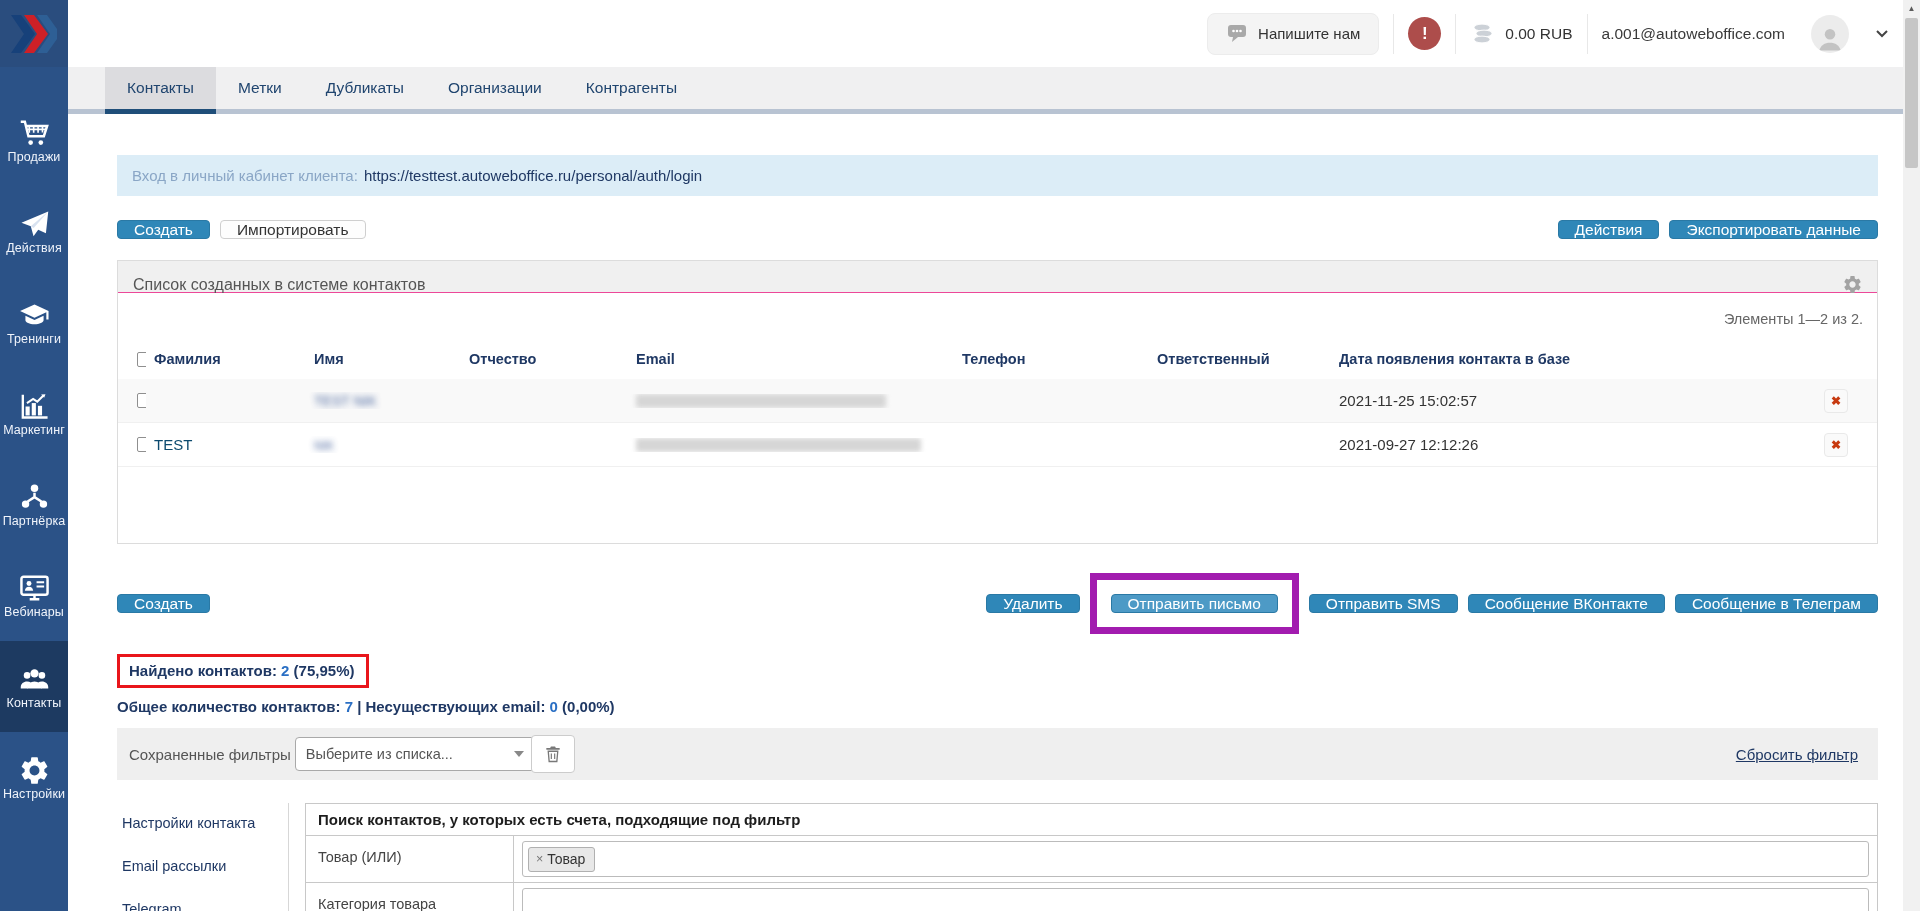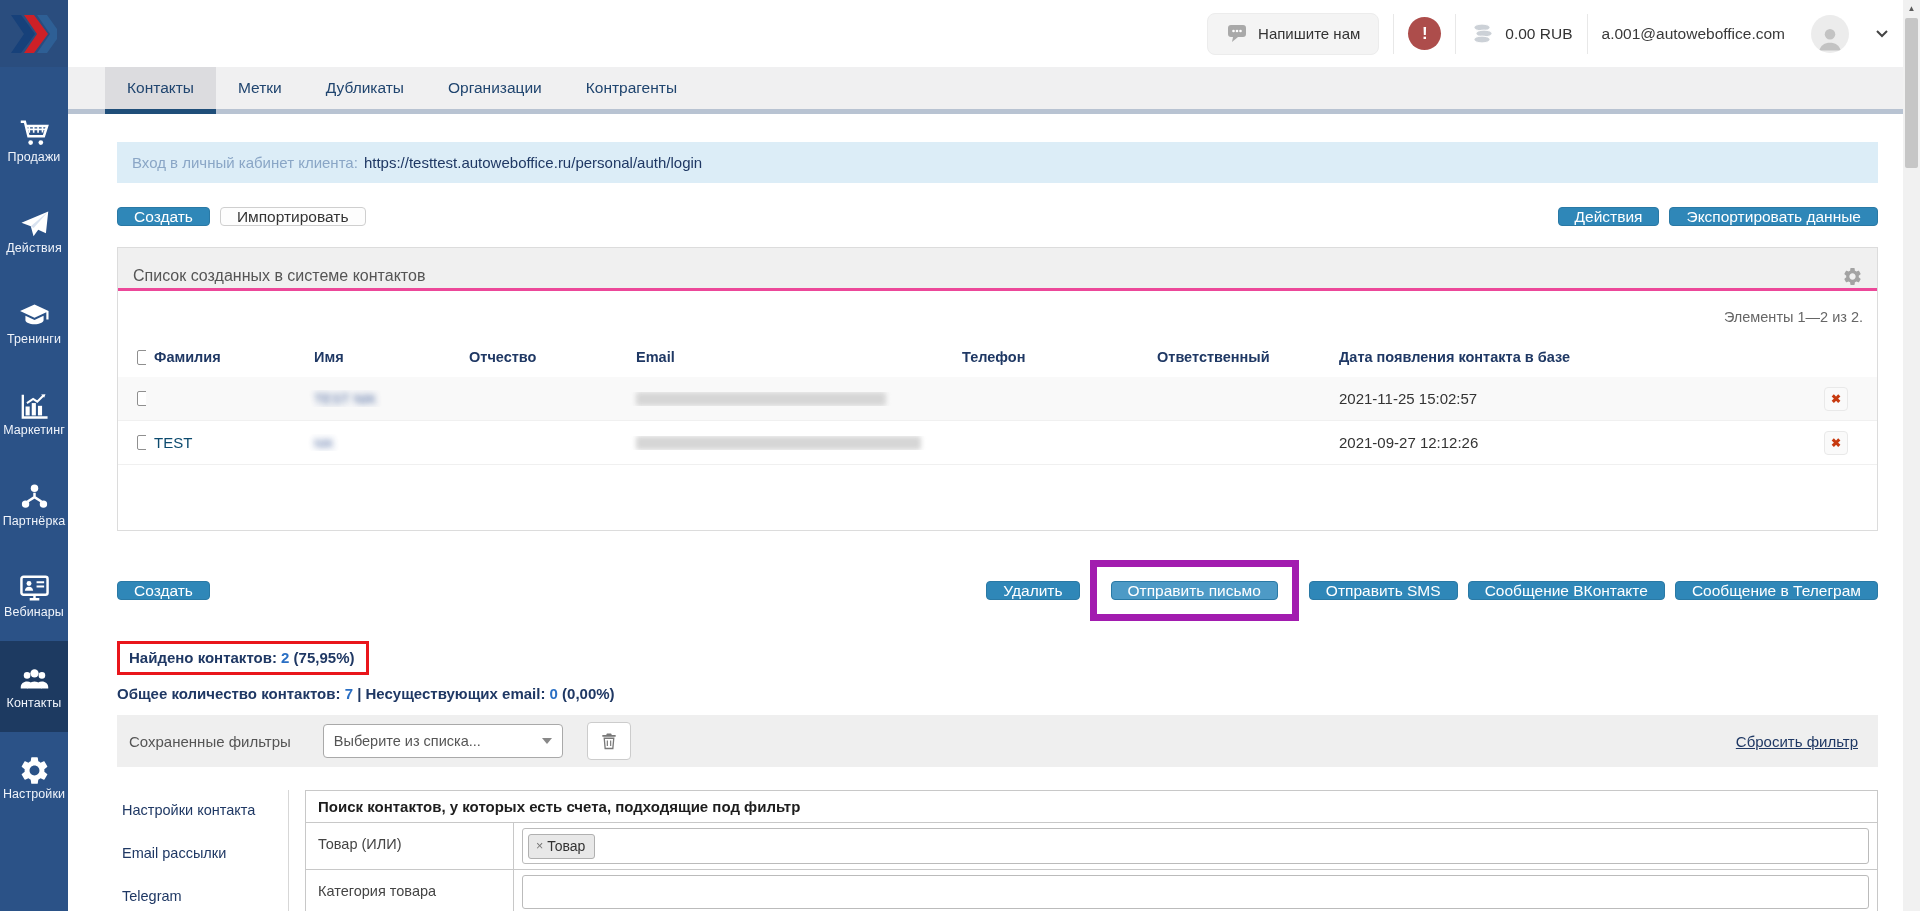--- a/index.html
+++ b/index.html
@@ -32,35 +32,35 @@
   
   .tabbar { height:42px; background:#f0f0f1; display:flex; padding-left:37px; }
   .tab { position:relative; padding:0 22px; display:flex; align-items:center; font-size:15.5px; color:#20456f; cursor:pointer; }
   .tab.active { background:#dcdcdf; }
   .tab.active::after { content:''; position:absolute; left:0; right:0; bottom:-5px; height:5px; background:#1f4e79; z-index:5; }
   .tabstrip { height:5px; background:#b8c3d2; }
 
   
   .content { padding:0 25px 0 49px; position:relative; }
 
-  .login-banner { margin-top:28px; height:41px; background:#dcedf7; display:flex; align-items:center; padding-left:15px; font-size:15px; }
+  .login-banner { margin-top:41px; height:41px; background:#dcedf7; display:flex; align-items:center; padding-left:15px; font-size:15px; }
   .login-banner .lb-label { color:#8aa6c6; margin-right:6px; }
   .login-banner .lb-url { color:#1f3864; }
 
   .btn { display:inline-flex; align-items:center; justify-content:center; border-radius:4px; font-size:15.5px; height:19px; padding:0 16px; cursor:pointer; white-space:nowrap; }
   .btn-blue { background:#2f87b8; border:1px solid #2a79a5; color:#fff; }
   .btn-blue-light { background:#4d9ac6; border:1px solid #2a79a5; color:#fff; }
   .btn-white { background:#fdfdfd; border:1px solid #cfcfcf; color:#333; }
 
   .toolbar { margin-top:24px; display:flex; align-items:center; gap:10px; }
   .spacer { flex:1; }
 
   
   .panel { margin-top:21px; border:1px solid #dcdcdc; height:284px; background:#fff; }
-  .panel-caption { height:43px; background:#f0f0f0; border-bottom:3px solid #ec4899; display:flex; align-items:center; padding:16px 14px 0 15px; color:#555; font-size:16px; }
+  .panel-caption { height:32px; background:#f0f0f0; border-bottom:1px solid #ec4899; display:flex; align-items:center; padding:16px 14px 0 15px; color:#555; font-size:16px; }
   .panel-caption svg { margin-left:auto; cursor:pointer; }
   .pagination { text-align:right; padding:18px 14px 12px 0; font-size:14.5px; color:#666; }
   .tgrid { display:grid; grid-template-columns:28px 160px 155px 167px 326px 195px 182px 465px 1fr; align-items:center; }
   .thead { height:40px; font-weight:bold; color:#1f3864; font-size:14.5px; }
   .trow { height:44px; font-size:15px; color:#333; border-bottom:1px solid #f0f0f0; }
   .trow.striped { background:#f9f9f9; }
   .cell { padding-left:8px; overflow:hidden; }
   .cb { width:15px; height:15px; border:1px solid #8f8f8f; border-radius:2px; background:#fff; margin-left:11px; cursor:pointer; }
   .link { color:#0c4a6e; cursor:pointer;text-align:center; }
   .blur-name { color:#2a4a8c; filter:blur(3px); opacity:.85; font-size:14px; white-space:nowrap; }
@@ -68,21 +68,21 @@
   .del-x { width:24px; height:24px; border:1px solid #e9e9e9; background:#fafafa; border-radius:4px; color:#c73a10; font-size:12px; font-weight:bold; display:flex; align-items:center; justify-content:center; cursor:pointer; margin-left:20px; }
 
   
   .bulk-row { margin-top:29px; display:flex; align-items:center; gap:10px; }
   .red-wrap { border:7px solid #a21caf; padding:14px; display:inline-flex; }
   .found-box { display:inline-block; margin-top:20px; border:3px solid #e9151b; padding:5px 12px 6px 9px; font-size:15px; font-weight:bold; color:#1f3864; }
   .total-line { margin-top:10px; font-size:15px; font-weight:bold; color:#1f3864; }
   .num-blue { color:#2a6fc4; }
 
   
-  .filters-bar { margin-top:13px; height:52px; background:#efefef; display:flex; align-items:center; padding:0 20px 0 12px; gap:32px; }
+  .filters-bar { margin-top:13px; height:52px; background:#efefef; display:flex; align-items:center; padding:0 20px 0 12px; gap:4px; }
   .filters-label { font-size:15px; color:#555; }
   .select { width:240px; height:34px; background:#fff; border:1px solid #a9a9a9; border-radius:4px; display:flex; align-items:center; padding:0 10px; font-size:14.5px; color:#555; cursor:pointer; }
   .select .caret { margin-left:auto; width:0; height:0; border-left:5px solid transparent; border-right:5px solid transparent; border-top:6px solid #888; }
   .trash-btn { width:44px; height:38px; background:#fff; border:1px solid #ccc; border-radius:4px; display:flex; align-items:center; justify-content:center; cursor:pointer; margin-left:-8px; }
   .reset-link { margin-left:auto; font-size:15px; color:#1f3864; text-decoration:underline; cursor:pointer; }
 
   
   .filter-section { margin-top:23px; display:flex; }
   .fmenu { width:172px; border-right:1px solid #d7d7d7; padding:12px 0 0 5px; flex-shrink:0; }
   .fmenu a { display:block; font-size:14.5px; color:#1f3864; margin-bottom:27px; cursor:pointer; text-decoration:none; }

